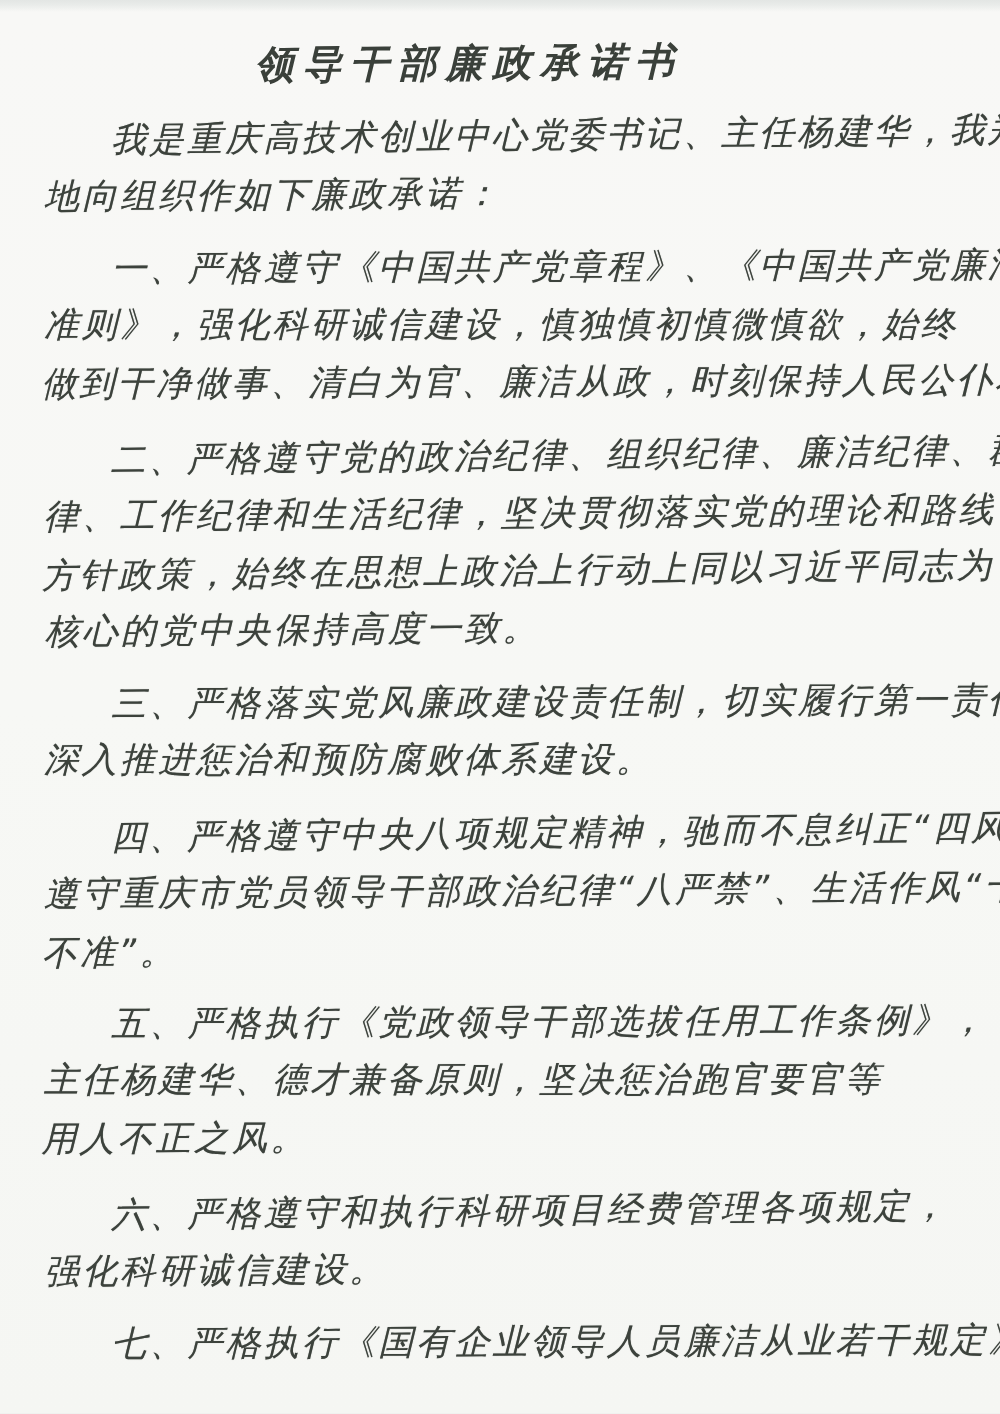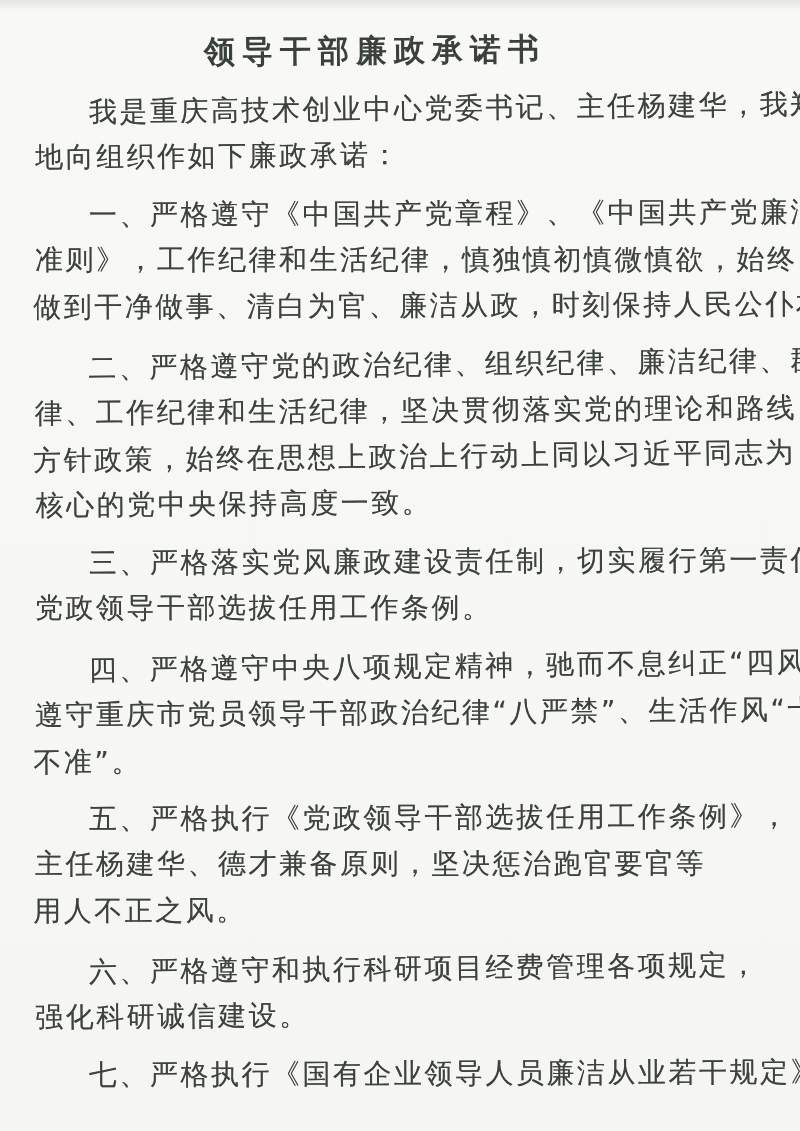--- a/index.html
+++ b/index.html
@@ -12,20 +12,21 @@
     overflow: hidden;
   }
   .page {
     position: relative;
     width: 800px;
     height: 1131px;
     box-sizing: border-box;
     background: linear-gradient(180deg, #eef0ee 0px, #f8f8f6 10px, #f7f8f5 50%, #f5f6f3 100%);
     padding: 24px 40px 0 34px;
     color: #3c423c;
+    font-style: italic;
   }
   .scan-edge {
     position: absolute;
     top: 0; left: 0;
     width: 100%; height: 9px;
     background: linear-gradient(180deg, #e3e6e4, rgba(227,230,228,0));
     pointer-events: none;
   }
   .title {
     text-align: center;
@@ -68,34 +69,34 @@
 
   <div class="body-text">
 
     <div class="para">
       <div class="line indent">我是重庆高技术创业中心党委书记、主任杨建华，我郑重</div>
       <div class="line">地向组织作如下廉政承诺：</div>
     </div>
 
     <div class="para">
       <div class="line indent">一、严格遵守《中国共产党章程》、《中国共产党廉洁自律</div>
-      <div class="line">准则》，工作纪律和生活纪律，慎独慎初慎微慎欲，始终</div>
+      <div class="line">准则》，强化科研诚信建设，慎独慎初慎微慎欲，始终</div>
       <div class="line">做到干净做事、清白为官、廉洁从政，时刻保持人民公仆本色。</div>
     </div>
 
     <div class="para">
       <div class="line indent">二、严格遵守党的政治纪律、组织纪律、廉洁纪律、群众纪</div>
       <div class="line">律、工作纪律和生活纪律，坚决贯彻落实党的理论和路线</div>
       <div class="line">方针政策，始终在思想上政治上行动上同以习近平同志为</div>
       <div class="line">核心的党中央保持高度一致。</div>
     </div>
 
     <div class="para">
       <div class="line indent">三、严格落实党风廉政建设责任制，切实履行第一责任，</div>
-      <div class="line">党政领导干部选拔任用工作条例。</div>
+      <div class="line">深入推进惩治和预防腐败体系建设。</div>
     </div>
 
     <div class="para">
       <div class="line indent">四、严格遵守中央八项规定精神，驰而不息纠正“四风”，</div>
       <div class="line">遵守重庆市党员领导干部政治纪律“八严禁”、生活作风“十二</div>
       <div class="line">不准”。</div>
     </div>
 
     <div class="para">
       <div class="line indent">五、严格执行《党政领导干部选拔任用工作条例》，</div>

